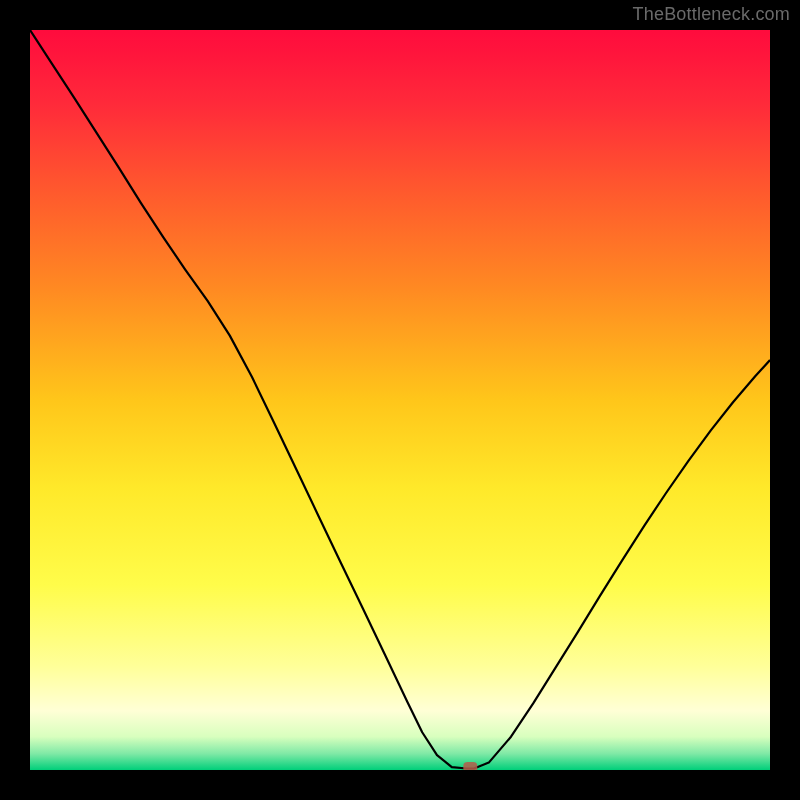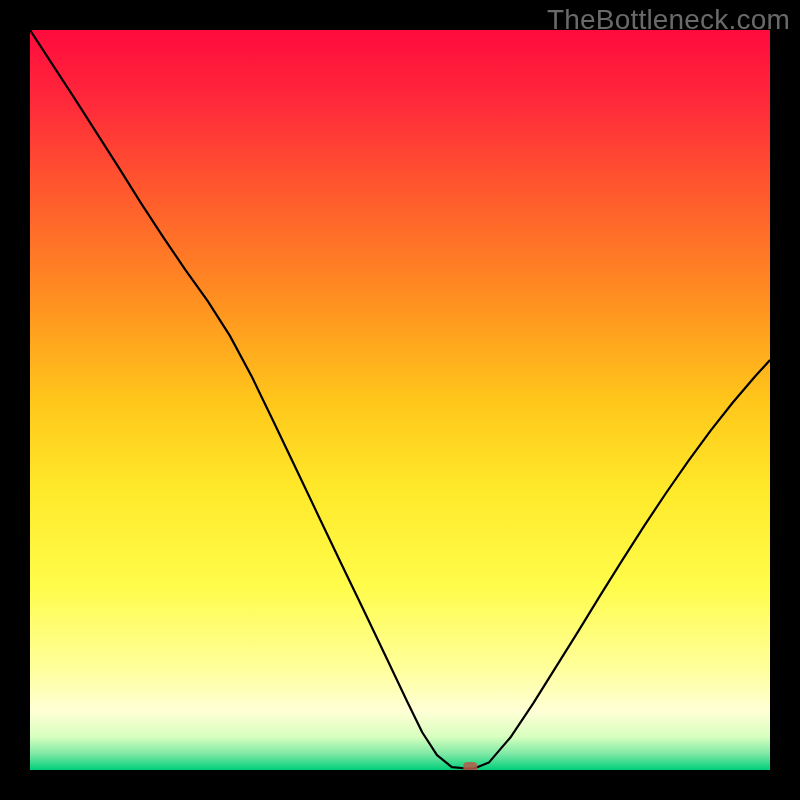--- a/index.html
+++ b/index.html
@@ -13,21 +13,21 @@
   }
   .stage {
     position: relative;
     width: 800px;
     height: 800px;
   }
   .watermark {
     position: absolute;
     top: 4px;
     right: 10px;
-    font-size: 28px;
+    font-size: 18px;
     font-weight: 500;
     color: #6a6a6a;
     letter-spacing: 0.2px;
     user-select: none;
   }
   .plot {
     position: absolute;
     left: 30px;
     top: 30px;
     width: 740px;

